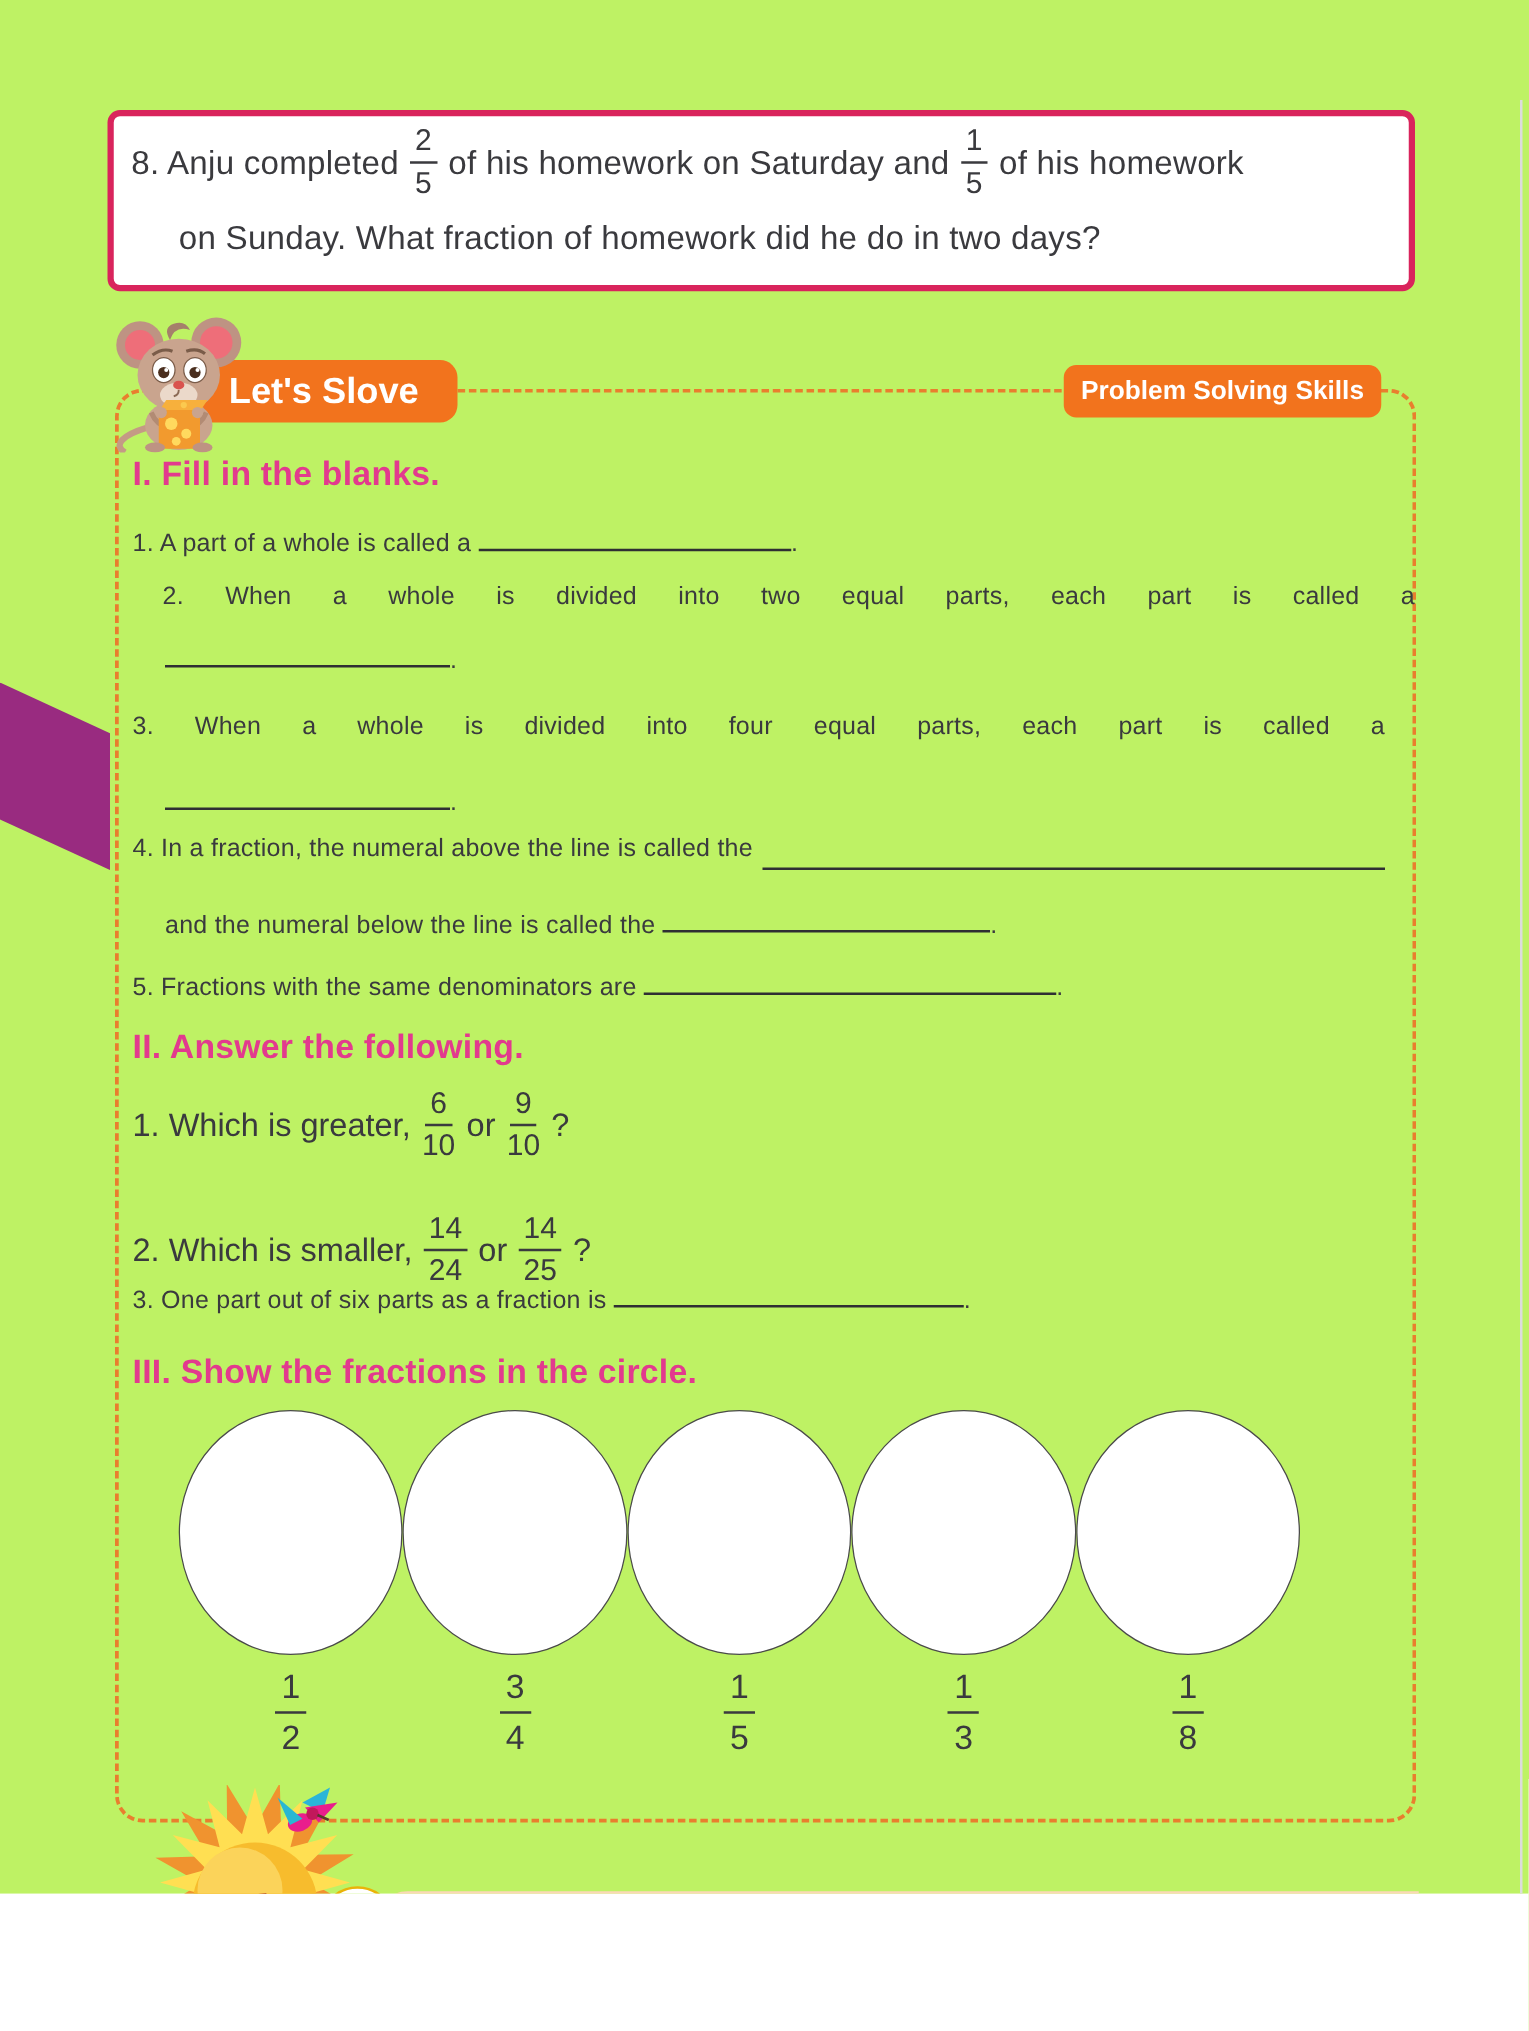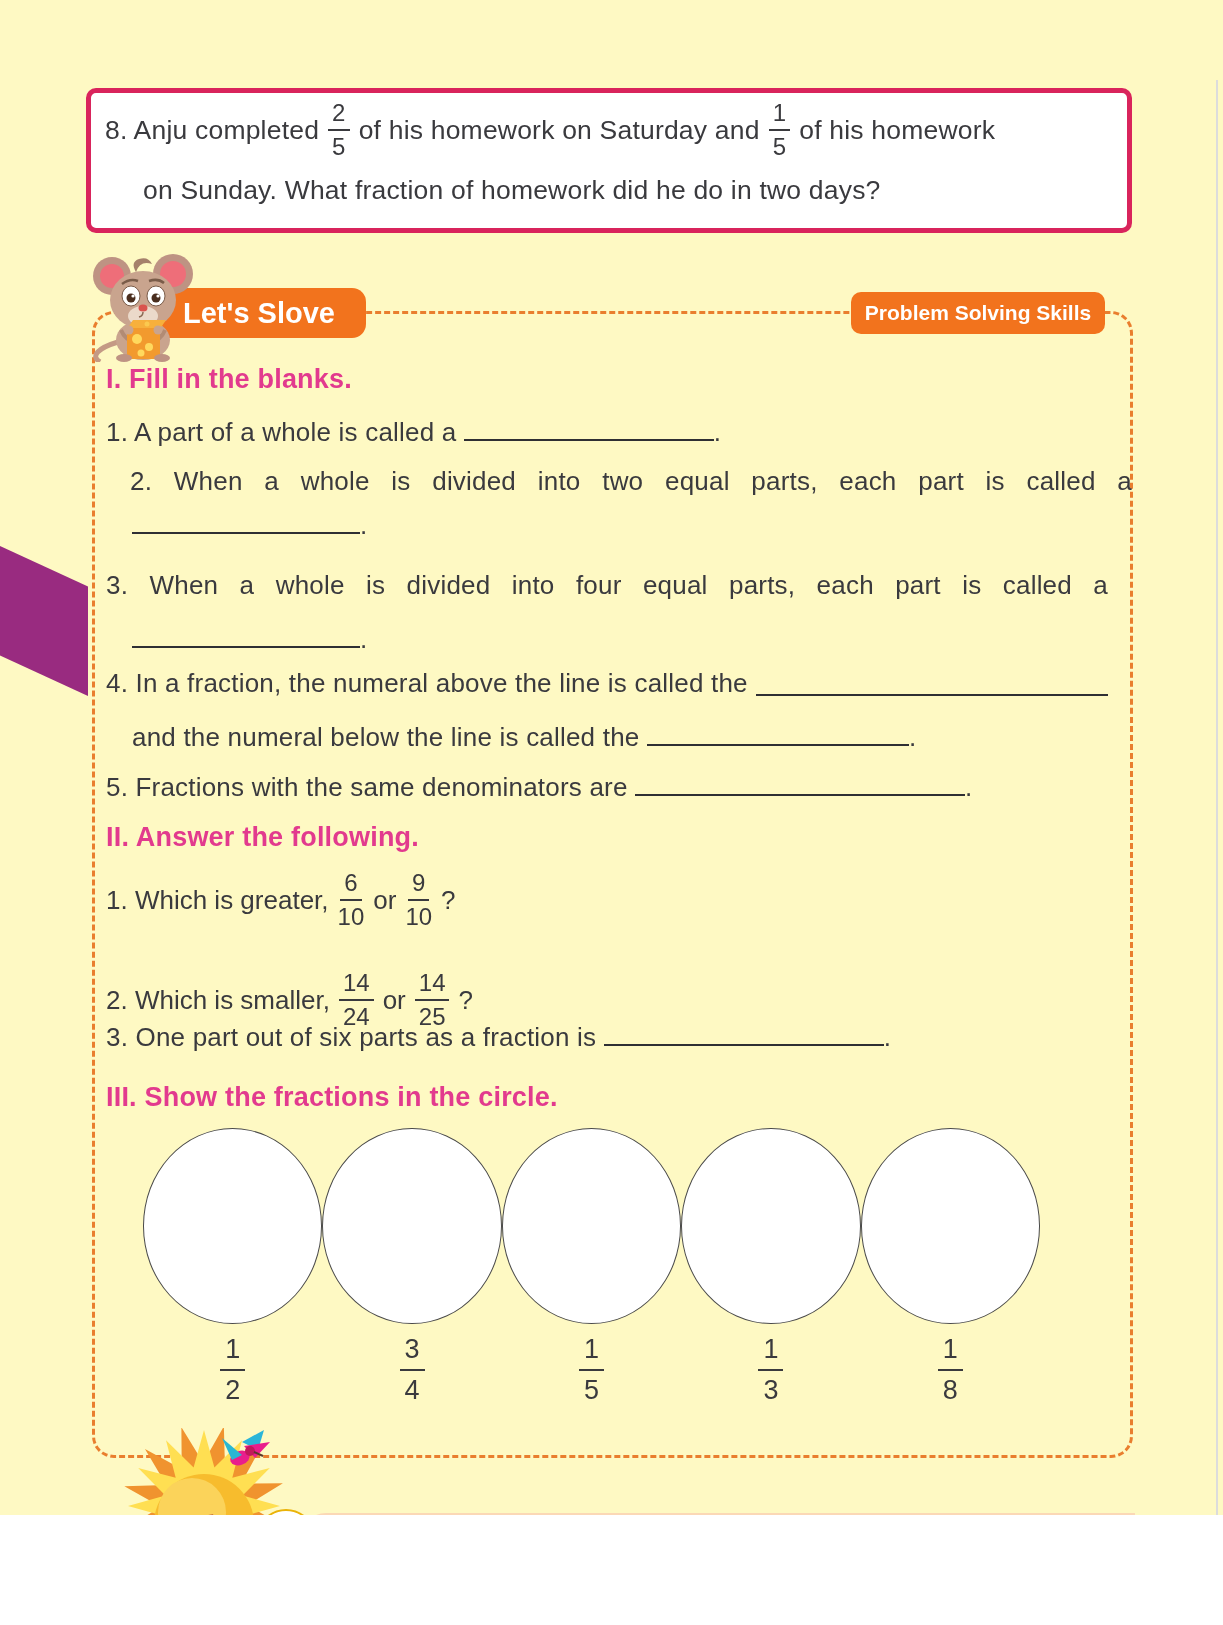--- a/index.html
+++ b/index.html
@@ -1,17 +1,17 @@
 <!DOCTYPE html>
 <html><head>
 <meta charset="utf-8">
 <style>
   html,body{margin:0;padding:0;background:#fff;}
   #page{
-    position:relative;width:1223px;height:1515px;background:#fef9c3;
+    position:relative;width:1223px;height:1515px;background:#bef264;
     font-family:"Liberation Sans",sans-serif;color:#3a3a3e;overflow:hidden;
   }
   .abs{position:absolute;}
 
   
   #question-box{
     left:86px;top:88px;width:1046px;height:145px;box-sizing:border-box;
     border:5px solid #d9245c;border-radius:10px;background:#fff;
   }
   .qline1{display:flex;align-items:center;gap:9px;margin:8px 0 0 14px;font-size:26.5px;letter-spacing:.2px;}
@@ -33,21 +33,21 @@
   #dashed-box{left:92px;top:311px;width:1041px;height:1147px;box-sizing:border-box;
     border:3px dashed #e97e2e;border-radius:22px;}
 
   #lets-pill{left:152px;top:288px;width:214px;height:50px;background:#f2731d;border-radius:14px;
     display:flex;align-items:center;justify-content:center;color:#fff;font-weight:700;font-size:29px;z-index:2;}
   #skills-badge{left:851px;top:292px;width:254px;height:42px;background:#f2731d;border-radius:10px;
     display:flex;align-items:center;justify-content:center;color:#fff;font-weight:700;font-size:21px;z-index:2;}
   #mouse-wrap{left:88px;top:244px;width:114px;height:118px;z-index:3;}
 
   .sec-title{font-size:27px;font-weight:700;color:#e23a8e;letter-spacing:.2px;}
-  .qtext{font-size:26px;letter-spacing:.2px;white-space:nowrap;}
+  .qtext{font-size:20px;letter-spacing:.2px;white-space:nowrap;}
   .just{width:1002px;text-align:justify;text-align-last:justify;white-space:normal;}
   .blank{display:inline-block;border-bottom:2.5px solid #2f2f33;height:26px;vertical-align:baseline;}
   .flexrow{display:flex;align-items:center;gap:9px;font-size:26px;}
 
   
   #circles-row{left:143px;top:1128px;width:897px;display:flex;justify-content:space-between;}
   .fcircle{width:182px;height:196px;border:1.5px solid #4a4a4a;border-radius:50%;background:#fff;box-sizing:border-box;}
   #fracs-row{left:143px;top:1336px;width:897px;display:flex;justify-content:space-between;}
   .fcell{width:182px;display:flex;justify-content:center;}
   .big-frac{font-size:27px;}

